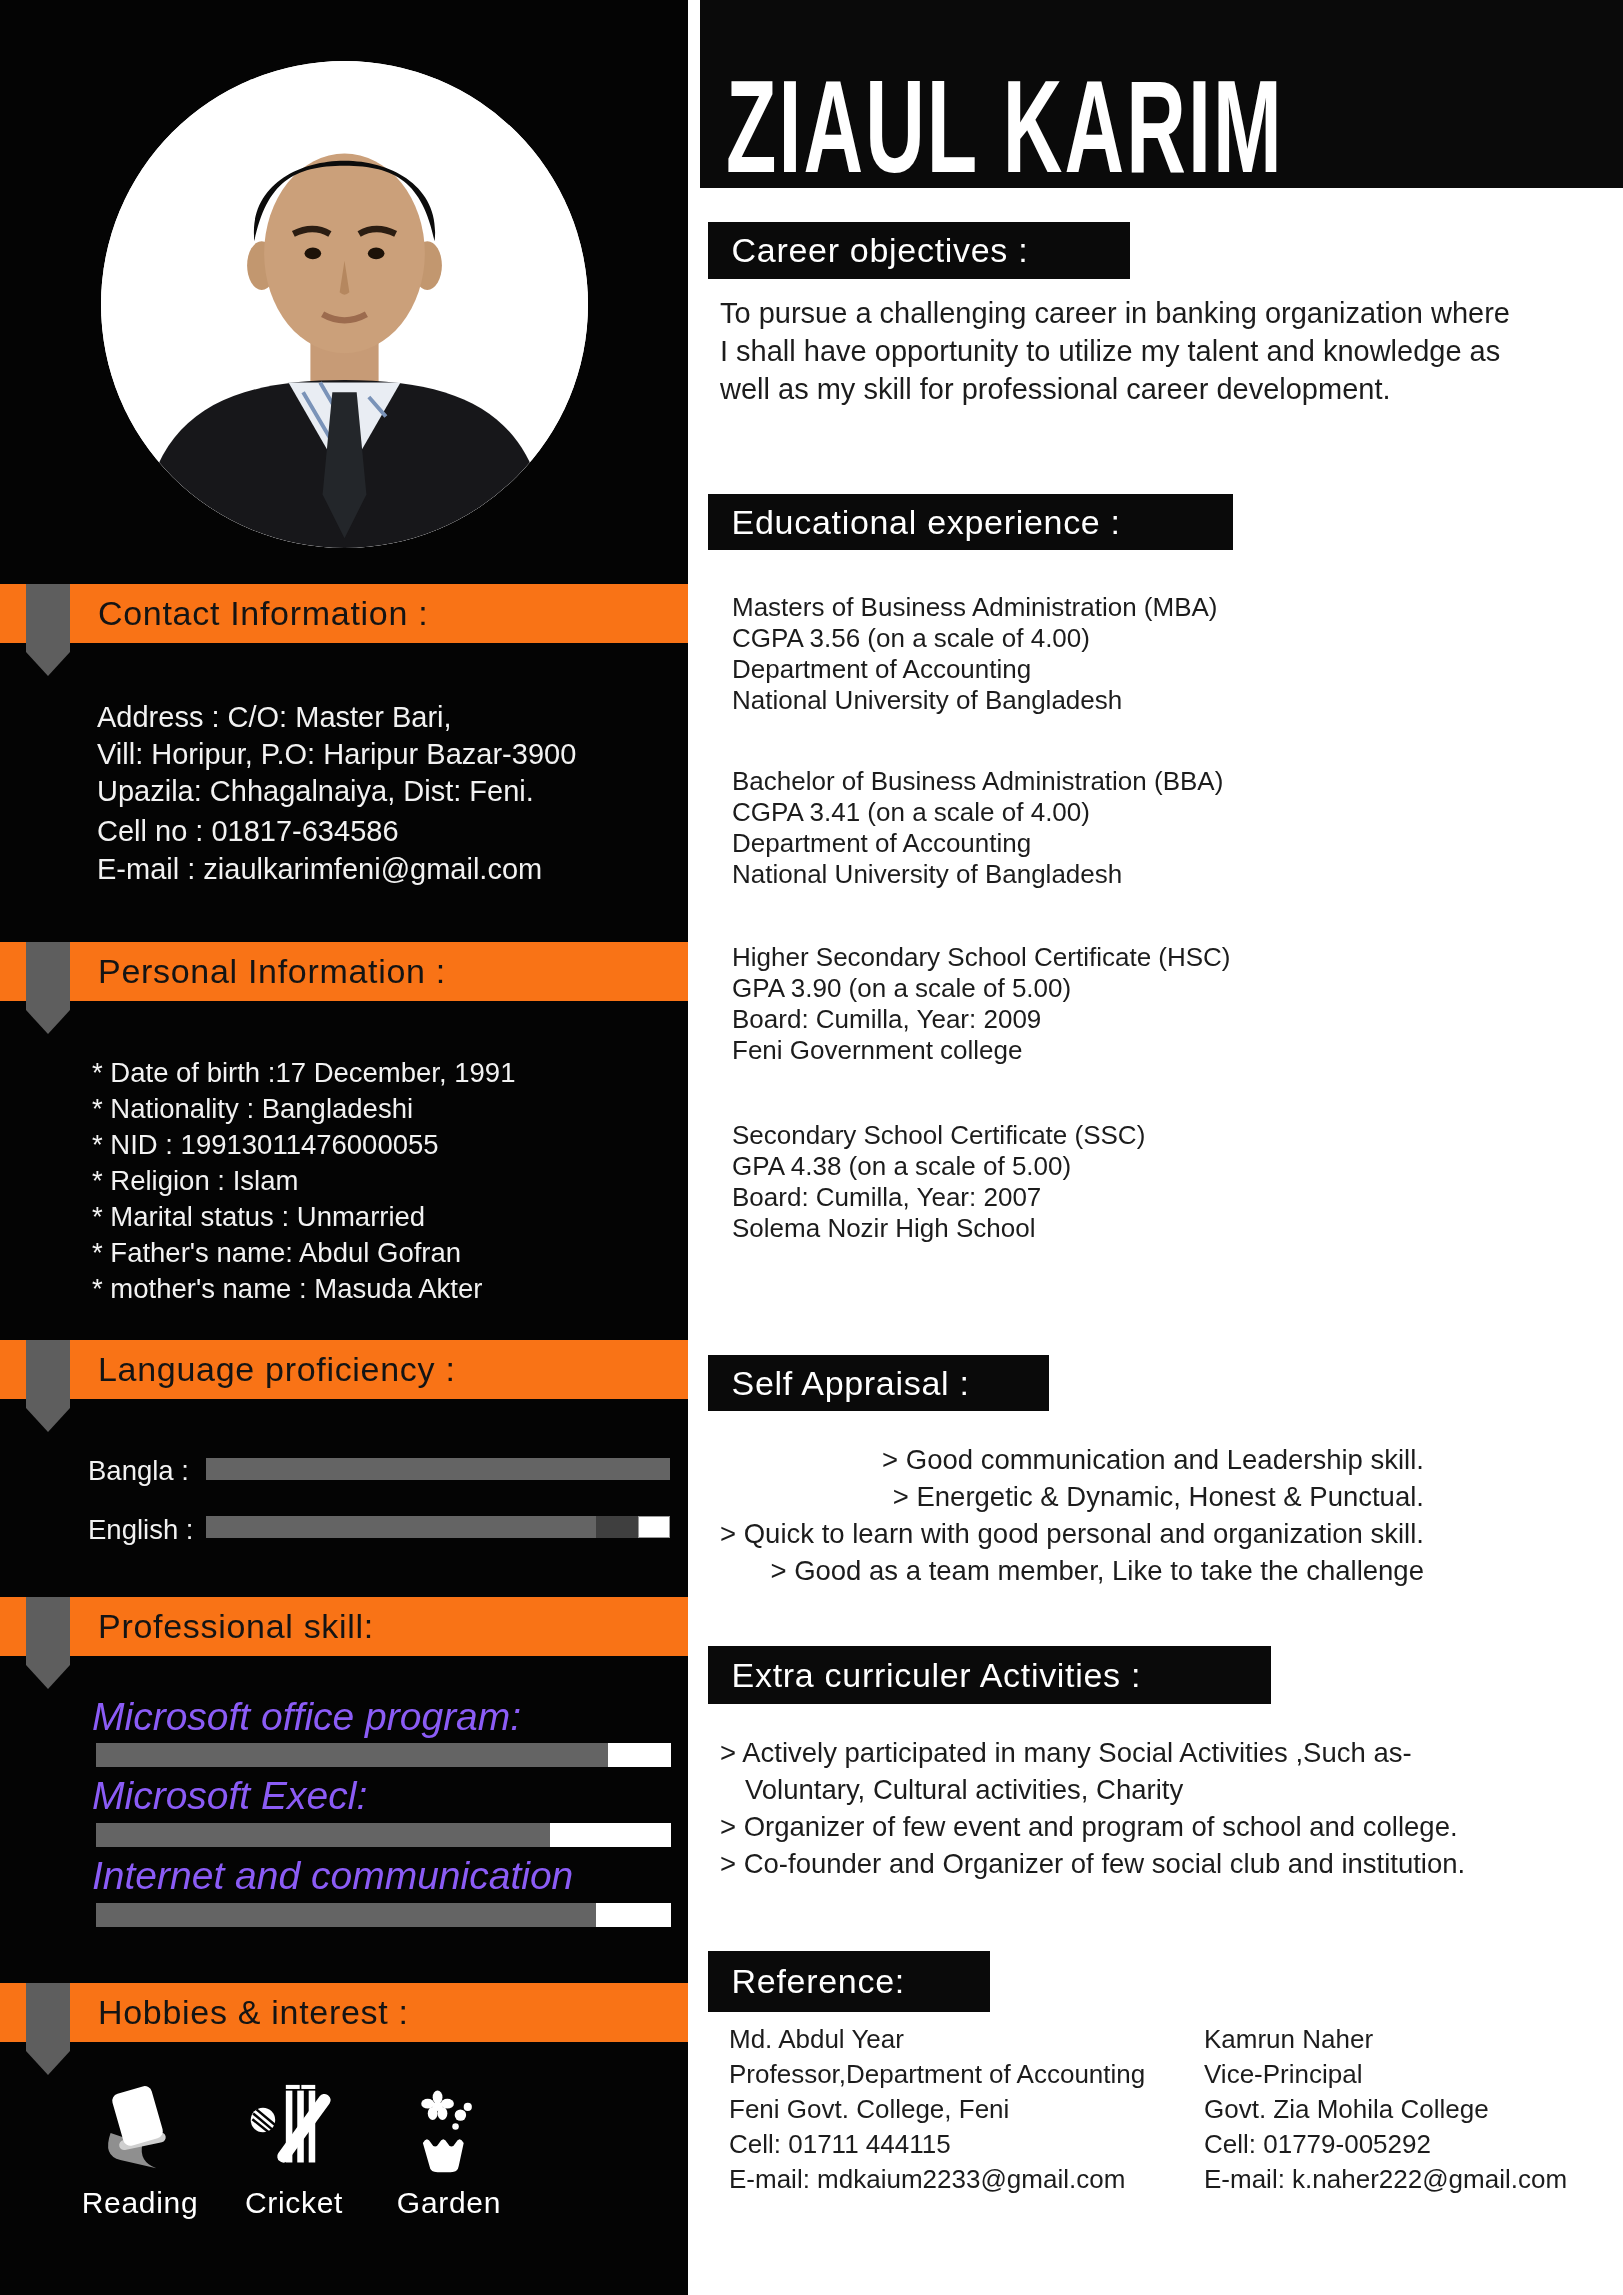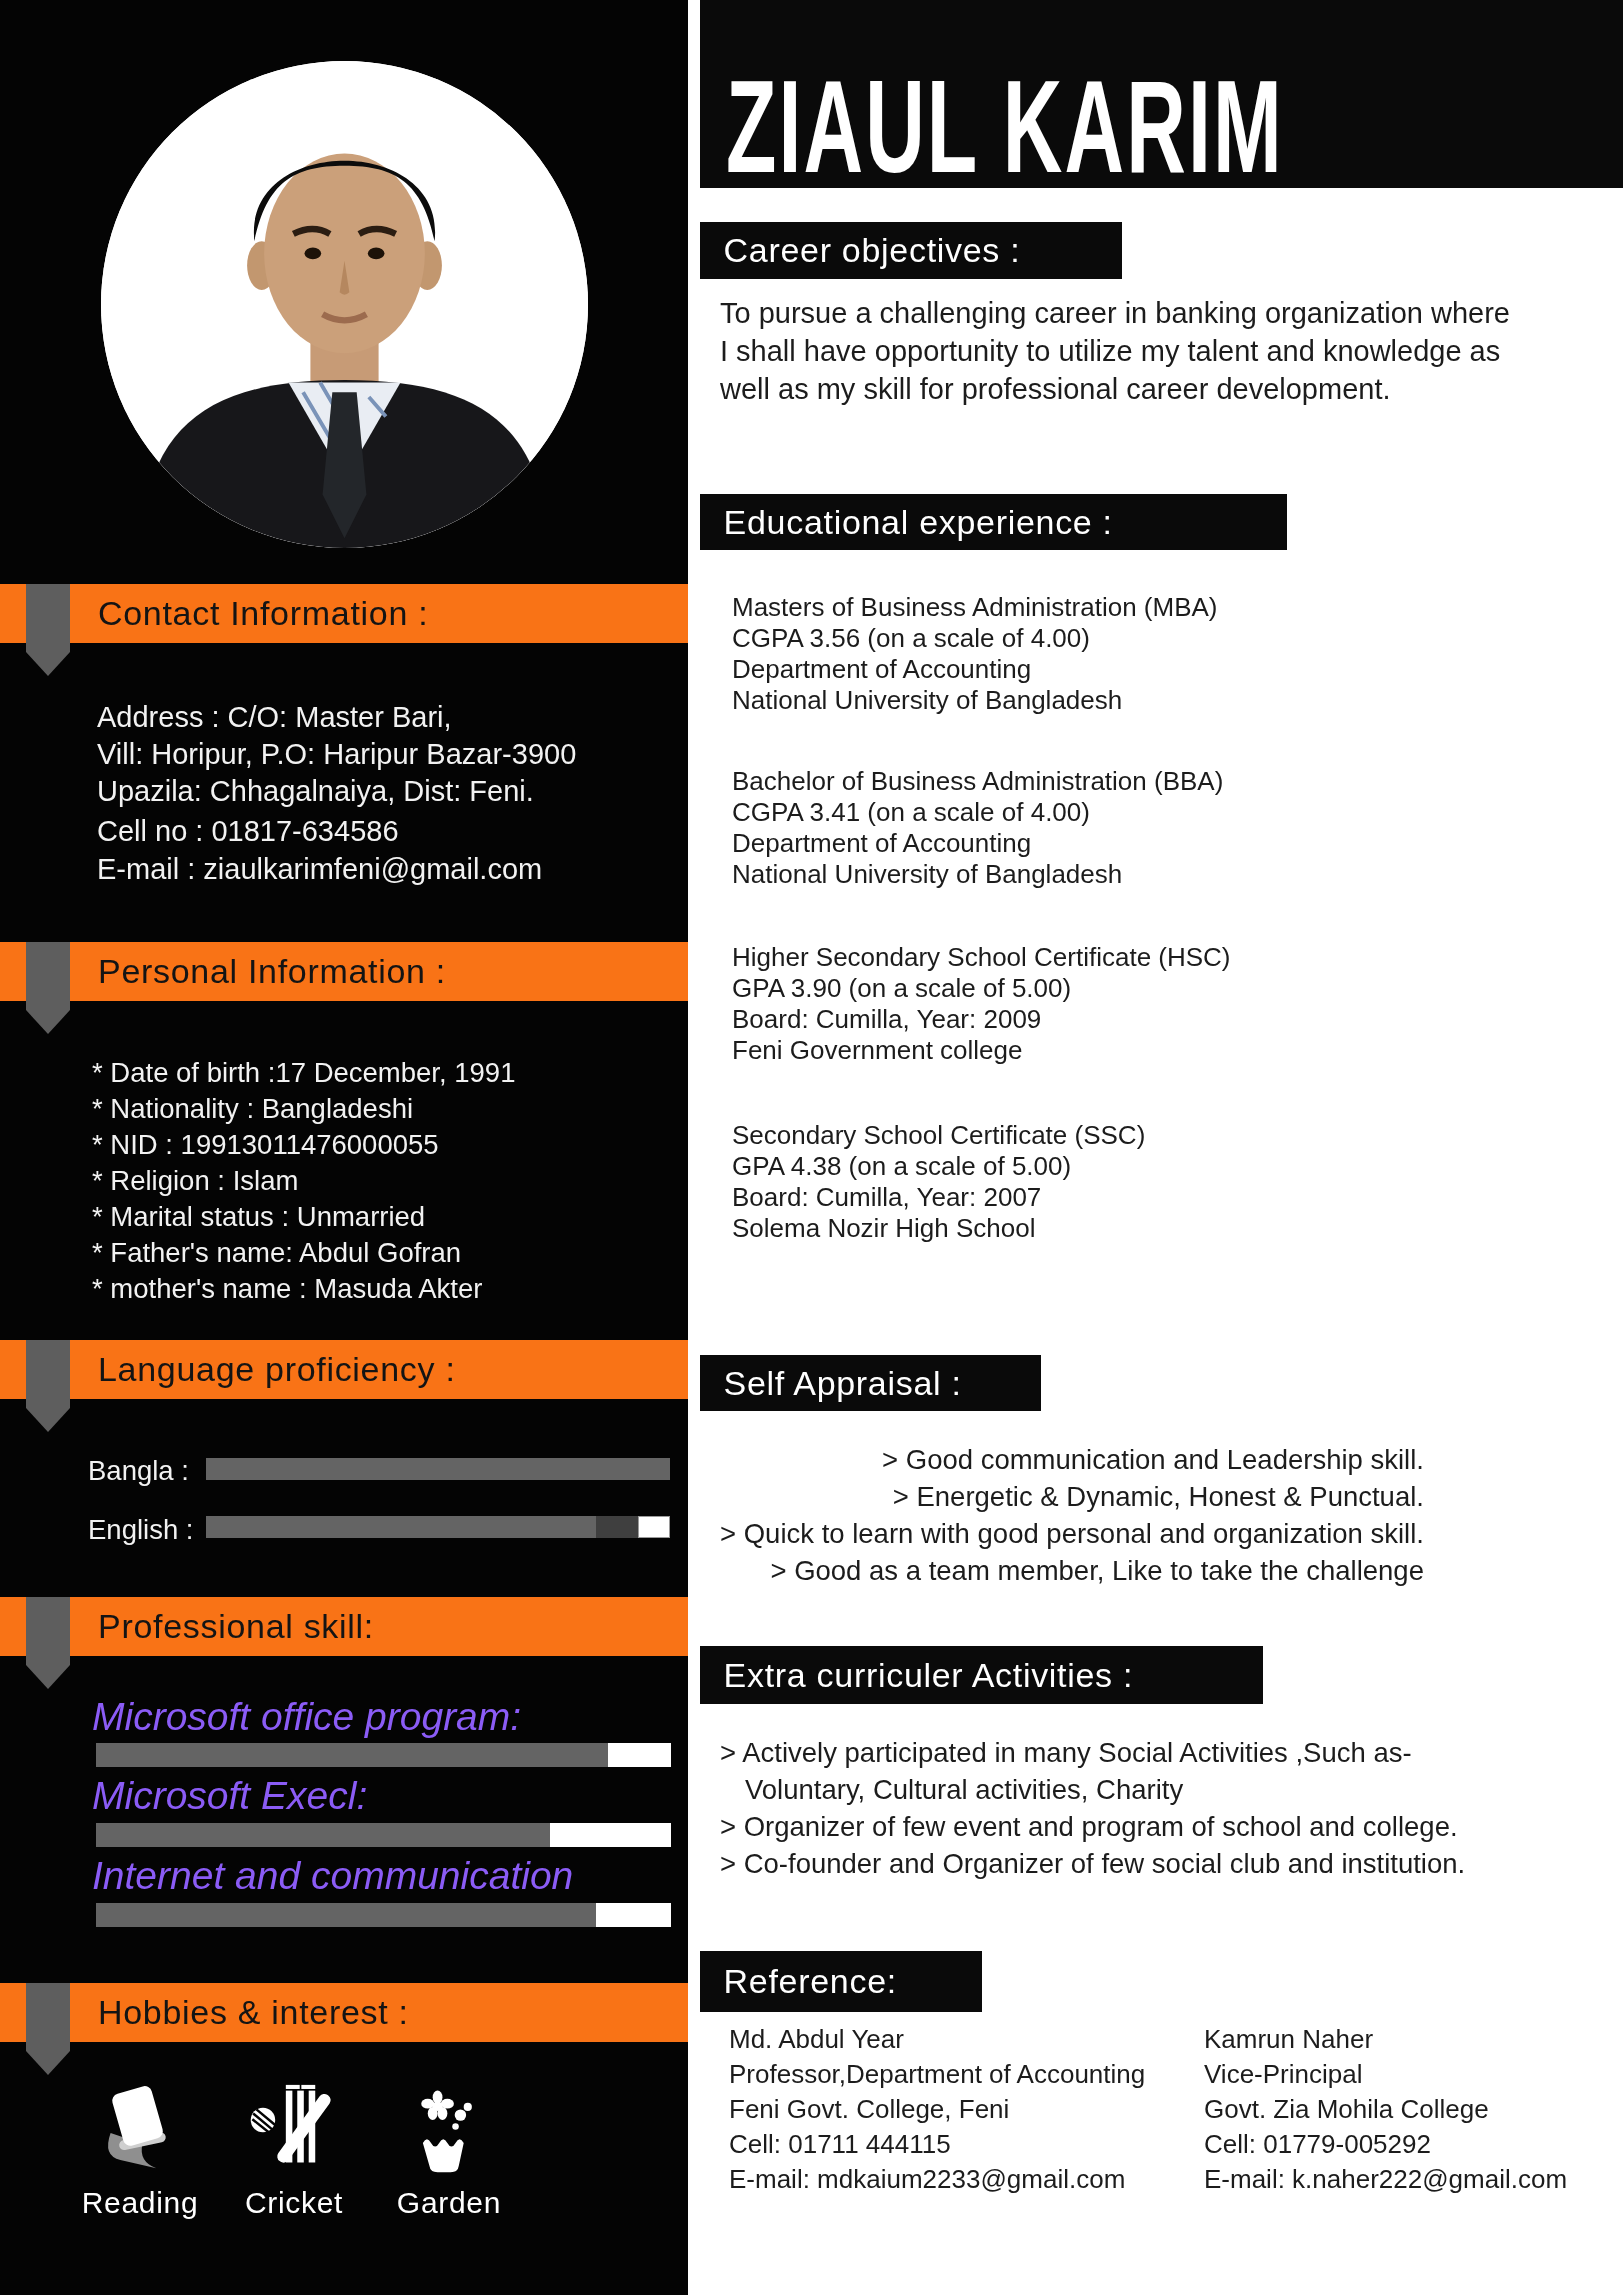--- a/index.html
+++ b/index.html
@@ -29,21 +29,21 @@
 
   .hobby{width:154px;text-align:center;color:#ffffff;}
   .hobby svg{display:block;margin:0 auto;}
   .hobby-label{display:block;font-size:30px;margin-top:11.8px;letter-spacing:0.7px;}
 
   
   .name-banner{left:700px;top:0;width:924px;height:188px;background:#0a0a0a;}
   .name{position:absolute;left:26px;top:51px;font-size:131px;font-weight:bold;
         line-height:152px;color:#ffffff;letter-spacing:3.3px;white-space:nowrap;
         transform:scaleX(.63);transform-origin:left top;}
-  .rbox{background:#0a0a0a;display:flex;align-items:center;}
+  .rbox{background:#0a0a0a;display:flex;align-items:center;margin-left:8px;}
   .rbox-title{font-size:34px;color:#ffffff;padding-left:23.6px;letter-spacing:0.7px;white-space:nowrap;}
   .rtext{color:#1c1c1c;white-space:nowrap;}
   .para{font-size:29px;line-height:38px;}
   .edu{font-size:26px;line-height:31px;}
   .bullets{font-size:27.5px;line-height:37px;text-align:right;}
   .xbullets{font-size:27.5px;line-height:37px;}
   .xindent{padding-left:25px;}
   .ref{font-size:26px;line-height:35px;}
 </style>
 </head>
@@ -192,21 +192,21 @@
 
   <div class="abs rbox" style="left:700px;top:222px;width:422px;height:57px">
     <span class="rbox-title">Career objectives :</span>
   </div>
   <div class="abs rtext para" style="left:720px;top:294px">
     <div>To pursue a challenging career in banking organization where</div>
     <div>I shall have opportunity to utilize my talent and knowledge as</div>
     <div>well as my skill for professional career development.</div>
   </div>
 
-  <div class="abs rbox" style="left:700px;top:494px;width:587px;height:56px">
+  <div class="abs rbox" style="left:700px;top:494px;width:525px;height:56px">
     <span class="rbox-title">Educational experience :</span>
   </div>
   <div class="abs rtext edu" style="left:732px;top:592px">
     <div>Masters of Business Administration (MBA)</div>
     <div>CGPA 3.56 (on a scale of 4.00)</div>
     <div>Department of Accounting</div>
     <div>National University of Bangladesh</div>
   </div>
   <div class="abs rtext edu" style="left:732px;top:766px">
     <div>Bachelor of Business Administration (BBA)</div>

